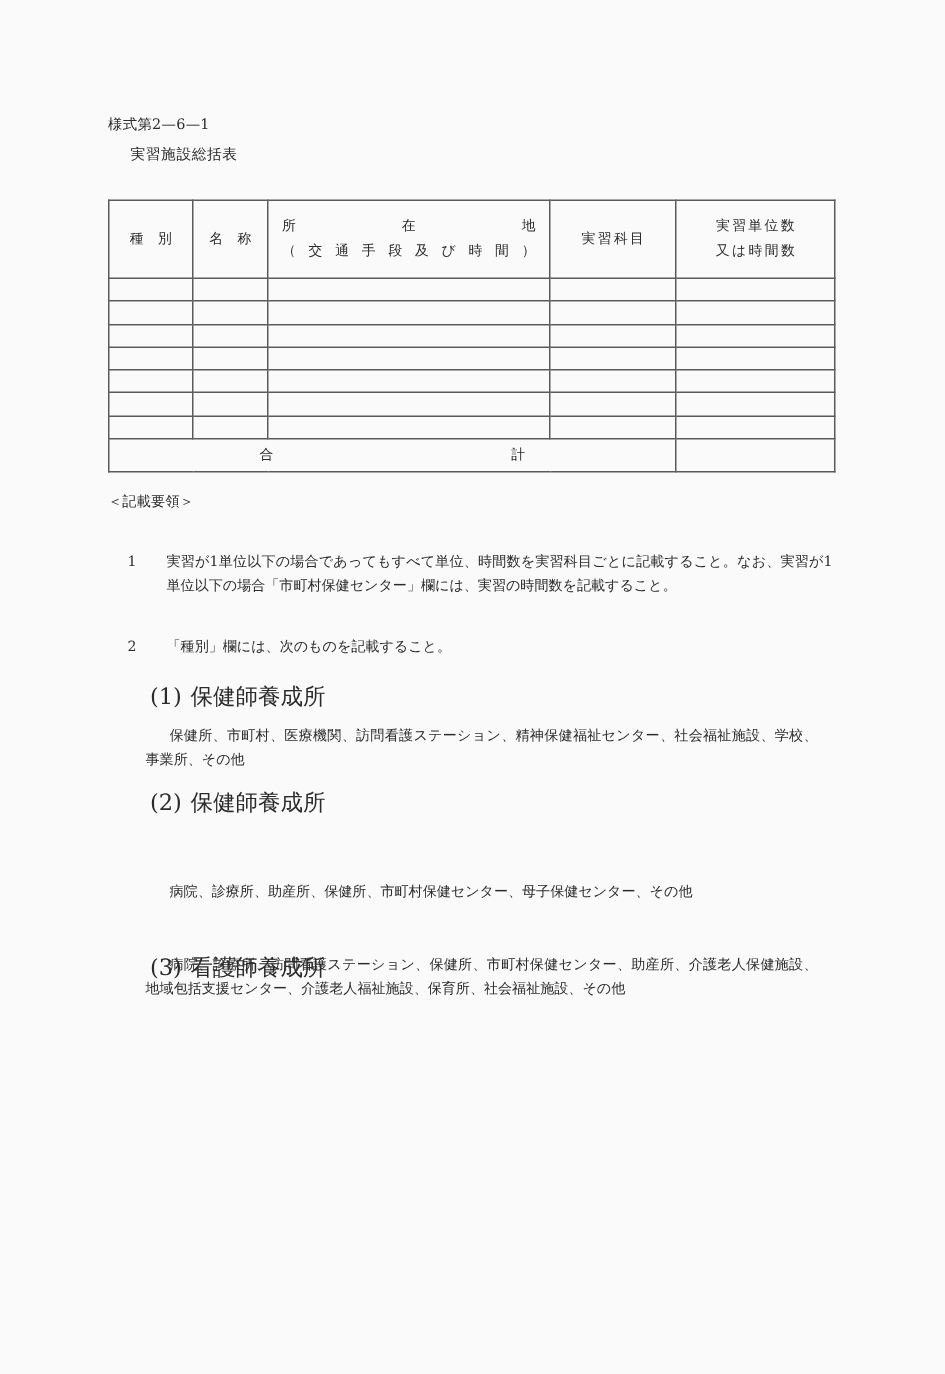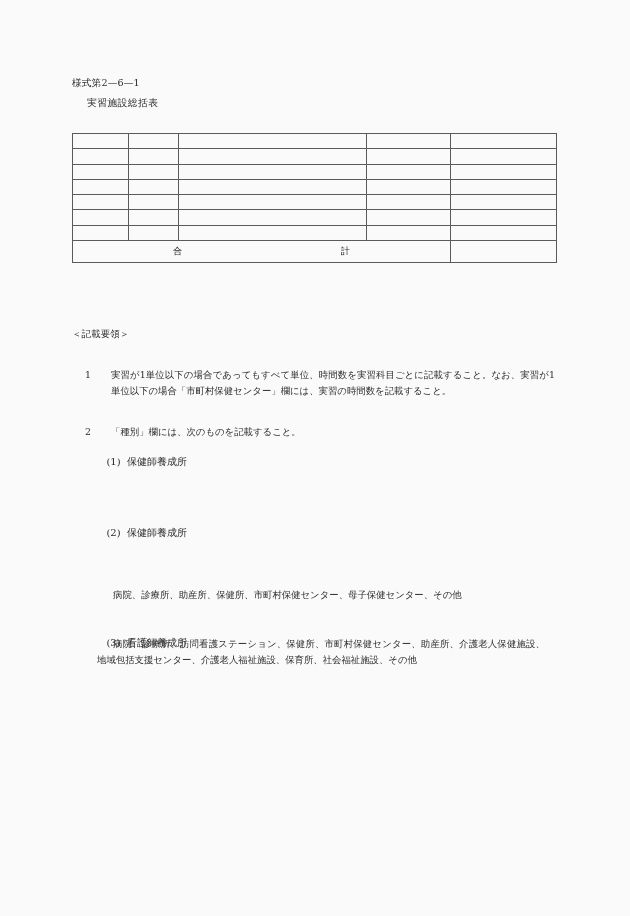--- a/index.html
+++ b/index.html
@@ -132,23 +132,22 @@
   }
   .note-2 {
     left: 85px;
     top: 424px;
     width: 470px;
     padding-left: 26px;
     box-sizing: border-box;
   }
   .sub-label {
     position: absolute;
-    font-size: 10px;
-    white-space: nowrap;
-    text-align: center;
+    font-size: 15px;
+    white-space: nowrap;
   }
   .sub-label .paren { display: inline-block; width: 27px; }
   .sub-body {
     position: absolute;
     font-size: 9.4px;
     line-height: 1.72;
     text-align: justify;
     width: 448px;
     text-indent: 16px;
   }
@@ -170,20 +169,39 @@
   <div class="tbl-wrap">
     <table class="sheet">
       <colgroup>
         <col class="col-a">
           <col class="col-b">
           <col class="col-c">
           <col class="col-d">
           <col class="col-e">
       </colgroup>
       <tbody>
+        <tr class="hd">
+          <td>
+            <span class="sp">種 別</span>
+          </td>
+          <td>
+            <span class="sp">名 称</span>
+          </td>
+          <td class="two-line">
+            <span class="justify-line">所在地</span>
+            <span class="justify-line">（交通手段及び時間）</span>
+          </td>
+          <td>
+            <span class="sp2">実習科目</span>
+          </td>
+          <td class="two-line">
+            <span class="sp2">実習単位数</span>
+            <span class="sp2">又は時間数</span>
+          </td>
+        </tr>
 
         <tr class="datarow">
           <td></td>
           <td></td>
           <td></td>
           <td></td>
           <td></td>
         </tr>
         <tr class="datarow">
           <td></td>
@@ -246,20 +264,21 @@
   </div>
 
   <div class="note note-2">
     <span class="num">2</span>
     <span class="body">「種別」欄には、次のものを記載すること。</span>
   </div>
 
   <div class="sub-label sub1-label">
     <span class="paren">(1)</span><span>保健師養成所</span>
   </div>
+  <div class="sub-body sub1-body">保健所、市町村、医療機関、訪問看護ステーション、精神保健福祉センター、社会福祉施設、学校、事業所、その他</div>
 
   <div class="sub-label sub2-label">
     <span class="paren">(2)</span><span>保健師養成所</span>
   </div>
   <div class="sub-body sub2-body">病院、診療所、助産所、保健所、市町村保健センター、母子保健センター、その他</div>
 
   <div class="sub-label sub3-label">
     <span class="paren">(3)</span><span>看護師養成所</span>
   </div>
   <div class="sub-body sub3-body">病院、診療所、訪問看護ステーション、保健所、市町村保健センター、助産所、介護老人保健施設、地域包括支援センター、介護老人福祉施設、保育所、社会福祉施設、その他</div>

